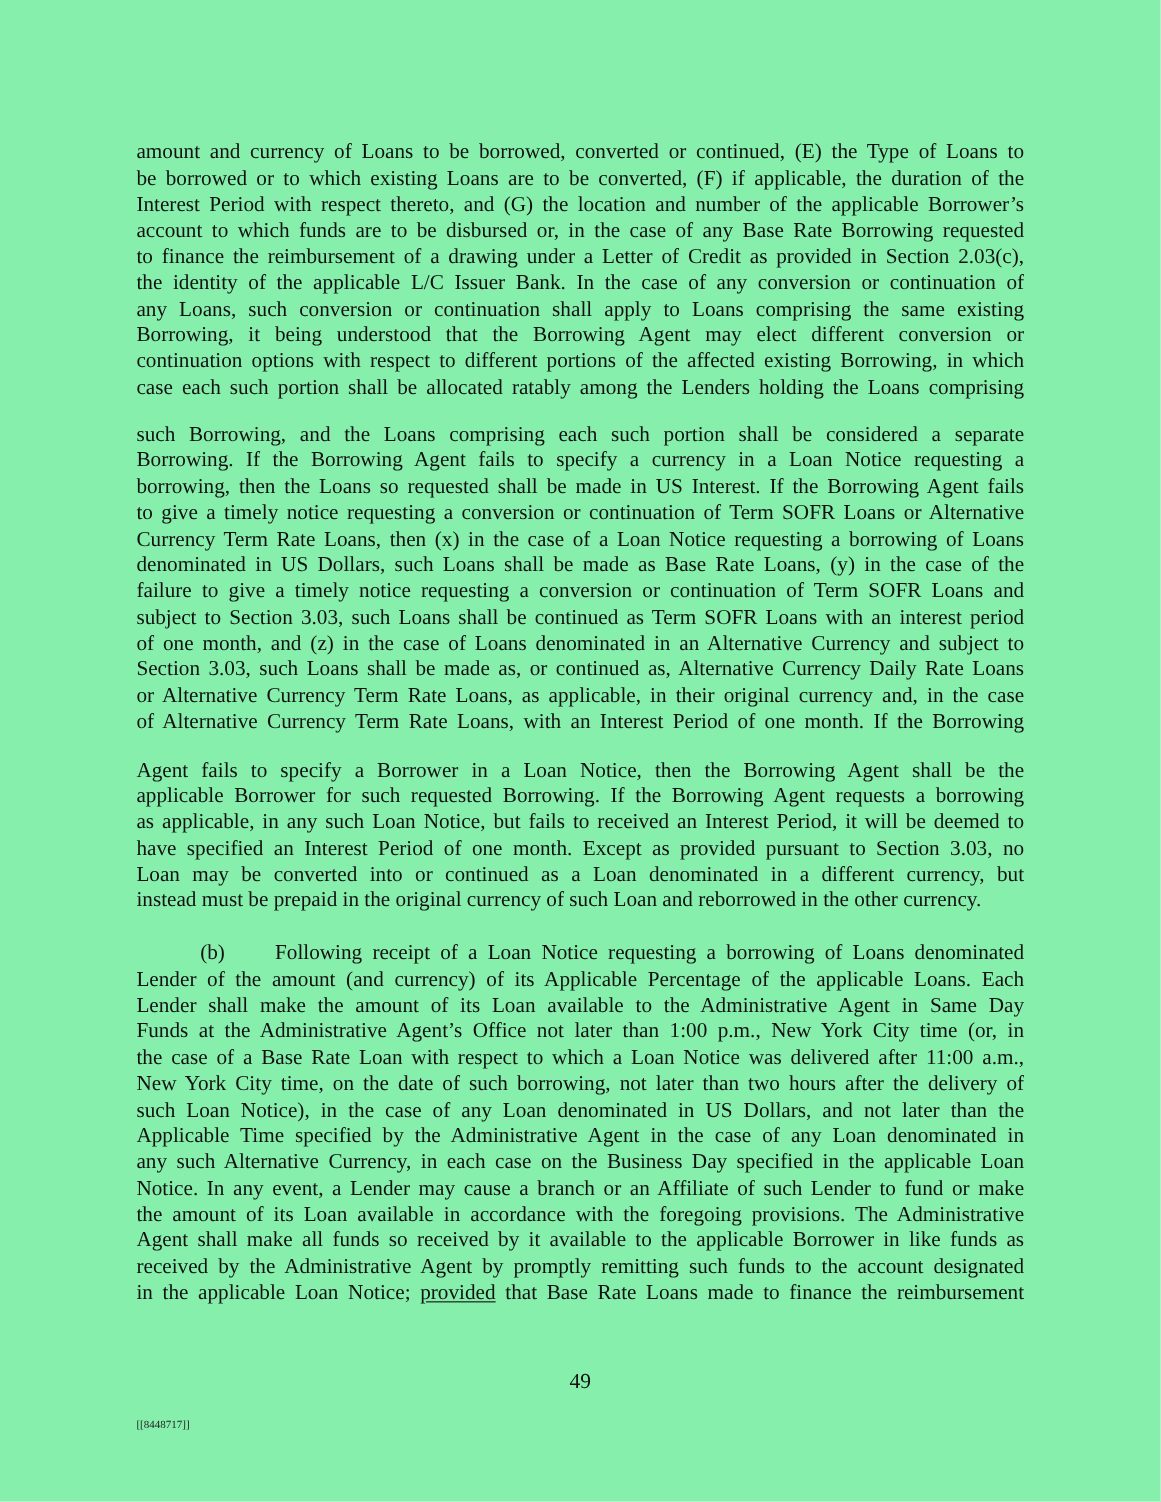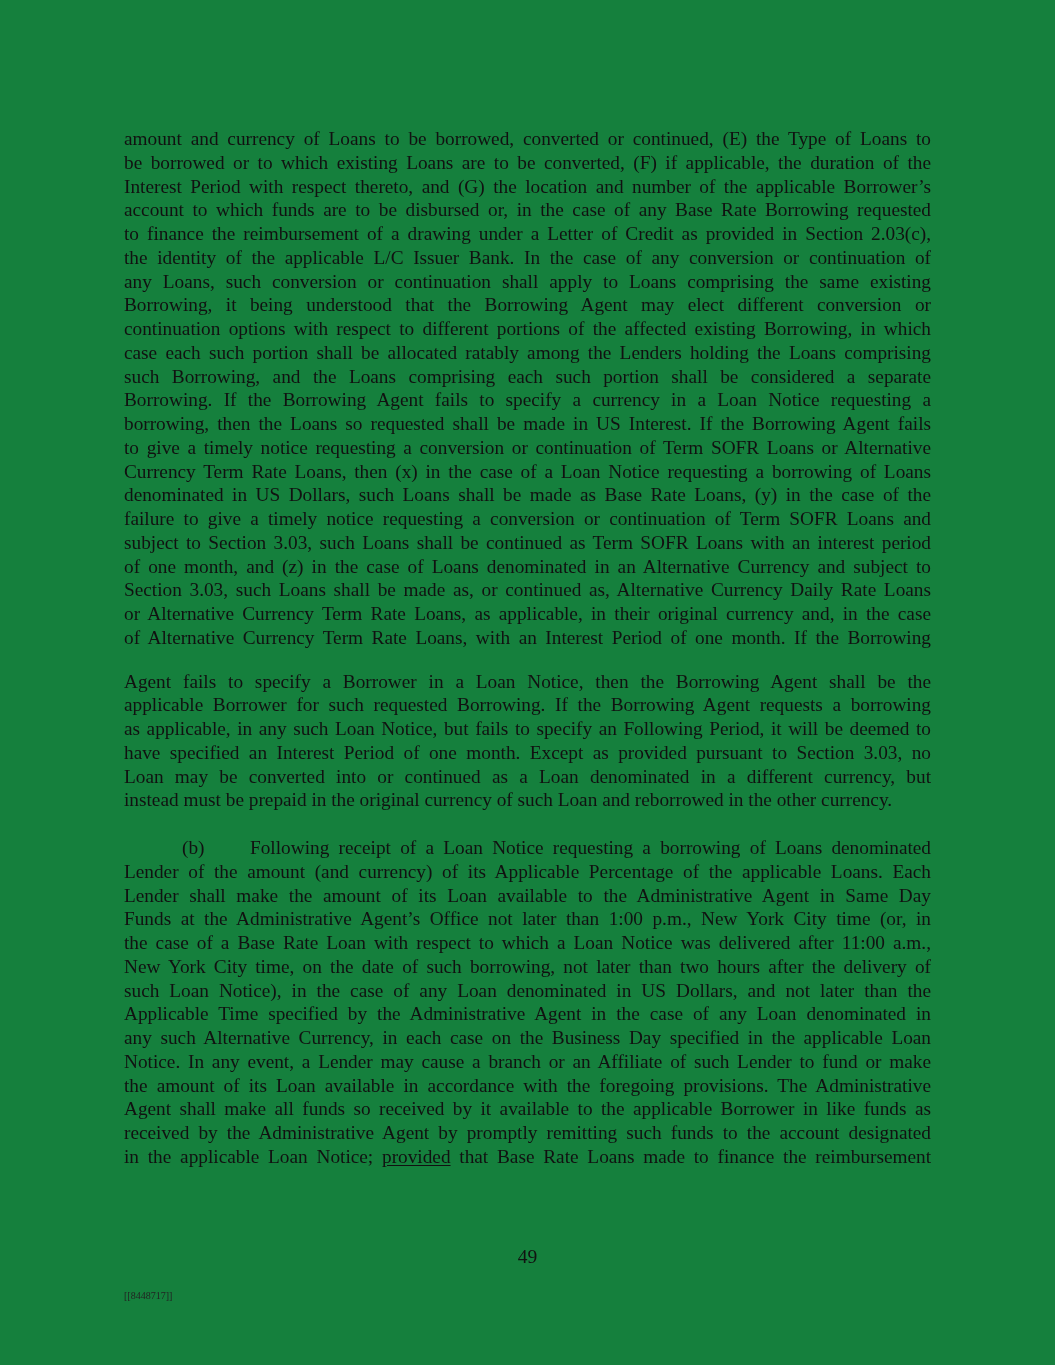--- a/index.html
+++ b/index.html
@@ -1,18 +1,18 @@
 <!DOCTYPE html>
 <html><head>
 <meta charset="utf-8">
 <style>
   html, body { margin: 0; padding: 0; background: #ffffff; }
   body { width: 1055px; height: 1365px; position: relative; overflow: hidden; }
   .page {
-    position: absolute; left: 0; top: 0; width: 1055px; height: 1365px; background: #15803d;
+    position: absolute; left: 0; top: 0; width: 1055px; height: 1365px; background: #86efac;
   }
   .body-text {
     position: absolute; left: 124px; top: 127px; width: 807px;
     font-family: "Liberation Serif", serif; font-size: 19.3px; color: #111111;
   }
   .line {
     display: block; height: 23.75px; line-height: 23.75px;
     text-align: justify; text-align-last: justify; white-space: nowrap;
   }
   .line.last { text-align-last: left; }
@@ -37,35 +37,35 @@
         <div class="line" style="white-space: normal; overflow: hidden;">amount and currency of Loans to be borrowed, converted or continued, (E) the Type of Loans to</div>
         <div class="line" style="white-space: normal; overflow: hidden;">be borrowed or to which existing Loans are to be converted, (F) if applicable, the duration of the</div>
         <div class="line" style="white-space: normal; overflow: hidden;">Interest Period with respect thereto, and (G) the location and number of the applicable Borrower’s</div>
         <div class="line" style="white-space: normal; overflow: hidden;">account to which funds are to be disbursed or, in the case of any Base Rate Borrowing requested</div>
         <div class="line" style="white-space: normal; overflow: hidden;">to finance the reimbursement of a drawing under a Letter of Credit as provided in Section 2.03(c),</div>
         <div class="line" style="white-space: normal; overflow: hidden;">the identity of the applicable L/C Issuer Bank.  In the case of any conversion or continuation of</div>
         <div class="line" style="white-space: normal; overflow: hidden;">any Loans, such conversion or continuation shall apply to Loans comprising the same existing</div>
         <div class="line" style="white-space: normal; overflow: hidden;">Borrowing, it being understood that the Borrowing Agent may elect different conversion or</div>
         <div class="line" style="white-space: normal; overflow: hidden;">continuation options with respect to different portions of the affected existing Borrowing, in which</div>
         <div class="line" style="white-space: normal; overflow: hidden;">case each such portion shall be allocated ratably among the Lenders holding the Loans comprising</div>
-        <div class="line" style="white-space: normal; overflow: hidden;">such Borrowing, and the Loans comprising each such portion shall be considered a separate</div>
+        <div class="line" style="white-space: normal; overflow: hidden; margin-top: 19px;">such Borrowing, and the Loans comprising each such portion shall be considered a separate</div>
         <div class="line" style="white-space: normal; overflow: hidden;">Borrowing.  If the Borrowing Agent fails to specify a currency in a Loan Notice requesting a</div>
         <div class="line" style="white-space: normal; overflow: hidden;">borrowing, then the Loans so requested shall be made in US Interest.  If the Borrowing Agent fails</div>
         <div class="line" style="white-space: normal; overflow: hidden;">to give a timely notice requesting a conversion or continuation of Term SOFR Loans or Alternative</div>
         <div class="line" style="white-space: normal; overflow: hidden;">Currency Term Rate Loans, then (x) in the case of a Loan Notice requesting a borrowing of Loans</div>
         <div class="line" style="white-space: normal; overflow: hidden;">denominated in US Dollars, such Loans shall be made as Base Rate Loans, (y) in the case of the</div>
         <div class="line" style="white-space: normal; overflow: hidden;">failure to give a timely notice requesting a conversion or continuation of Term SOFR Loans and</div>
         <div class="line" style="white-space: normal; overflow: hidden;">subject to Section 3.03, such Loans shall be continued as Term SOFR Loans with an interest period</div>
         <div class="line" style="white-space: normal; overflow: hidden;">of one month, and (z) in the case of Loans denominated in an Alternative Currency and subject to</div>
         <div class="line" style="white-space: normal; overflow: hidden;">Section 3.03, such Loans shall be made as, or continued as, Alternative Currency Daily Rate Loans</div>
         <div class="line" style="white-space: normal; overflow: hidden;">or Alternative Currency Term Rate Loans, as applicable, in their original currency and, in the case</div>
         <div class="line" style="white-space: normal; overflow: hidden;">of Alternative Currency Term Rate Loans, with an Interest Period of one month.  If the Borrowing</div>
         <div class="line" style="white-space: normal; overflow: hidden; margin-top: 20px;">Agent fails to specify a Borrower in a Loan Notice, then the Borrowing Agent shall be the</div>
         <div class="line" style="white-space: normal; overflow: hidden;">applicable Borrower for such requested Borrowing.  If the Borrowing Agent requests a borrowing</div>
-        <div class="line" style="white-space: normal; overflow: hidden;">as applicable, in any such Loan Notice, but fails to specify an Following Period, it will be deemed to</div>
+        <div class="line" style="white-space: normal; overflow: hidden;">as applicable, in any such Loan Notice, but fails to received an Interest Period, it will be deemed to</div>
         <div class="line" style="white-space: normal; overflow: hidden;">have specified an Interest Period of one month.  Except as provided pursuant to Section 3.03, no</div>
         <div class="line" style="white-space: normal; overflow: hidden;">Loan may be converted into or continued as a Loan denominated in a different currency, but</div>
         <div class="line last" style="white-space: normal; overflow: hidden;">instead must be prepaid in the original currency of such Loan and reborrowed in the other currency.</div>
       </div>
     <div class="para-gap"></div>
     <div id="para-b">
       <div class="line" style="white-space: normal; overflow: hidden;"><span class="indent-label">(b)</span><span>Following receipt of a Loan Notice requesting a borrowing of Loans denominated</span></div>
       <div id="para-b-lines">
           <div class="line" style="white-space: normal; overflow: hidden;">Lender of the amount (and currency) of its Applicable Percentage of the applicable Loans.  Each</div>
           <div class="line" style="white-space: normal; overflow: hidden;">Lender shall make the amount of its Loan available to the Administrative Agent in Same Day</div>

